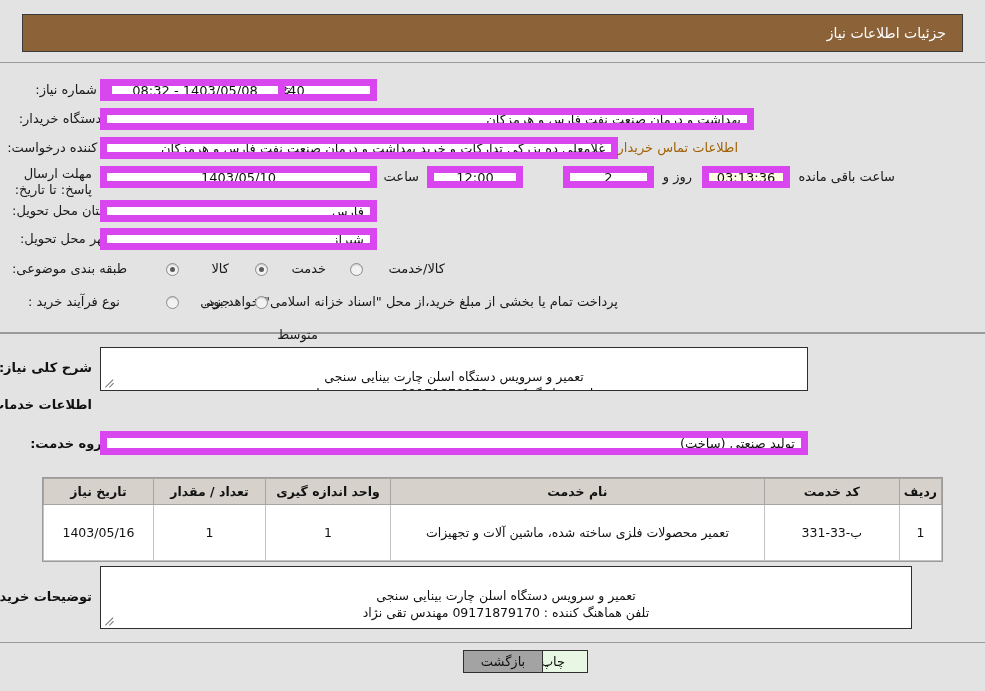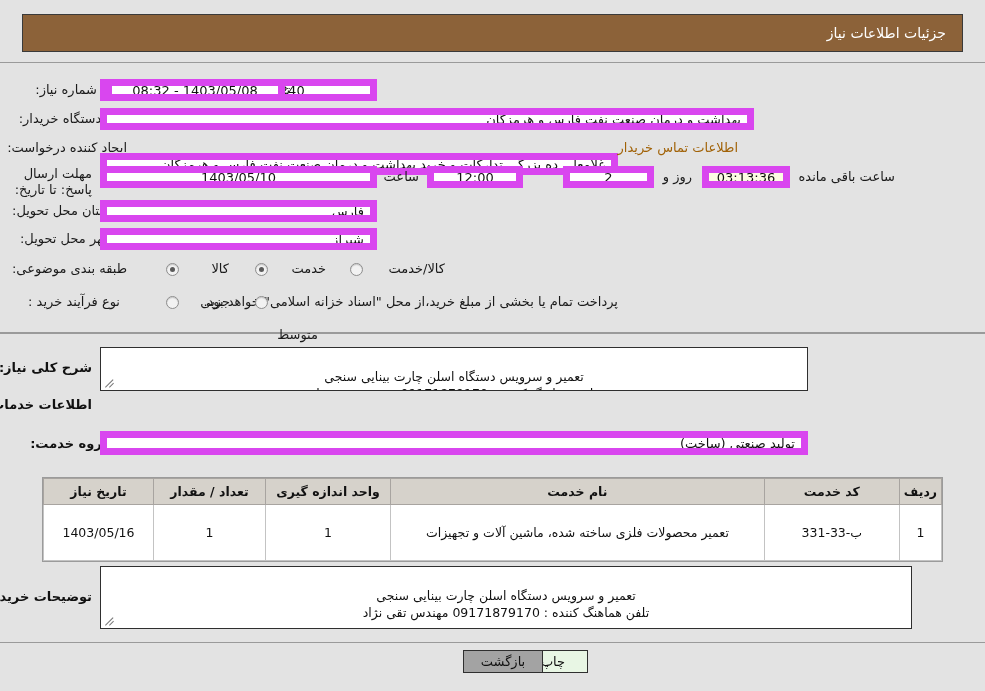--- a/index.html
+++ b/index.html
@@ -237,21 +237,21 @@
   <div class="lbl" style="right:888px; top:82px;text-align:right;">شماره نیاز:</div>
   <div class="fld center" style="right:608px; top:79px; width:277px; height:22px;">1103092113000240</div>
 
   <div class="lbl" style="right:695px; top:82px;">تاریخ و ساعت اعلان عمومی:</div>
   <div class="fld center" style="right:811px; top:79px; width:180px; height:22px; left:105px; right:auto;">1403/05/08 - 08:32</div>
 
   <div class="lbl" style="right:864px; top:111px;">نام دستگاه خریدار:</div>
   <div class="fld right" style="right:231px; top:108px; width:654px; height:22px;">بهداشت و درمان صنعت نفت فارس و هرمزگان</div>
 
   <div class="lbl" style="right:858px; top:140px;">ایجاد کننده درخواست:</div>
-  <div class="fld right" style="right:367px; top:153px; width:518px; height:22px;">غلامعلی ده بزرگی تدارکات و خرید بهداشت و درمان صنعت نفت فارس و هرمزگان</div>
+  <div class="fld right" style="right:367px; top:137px; width:518px; height:22px;">غلامعلی ده بزرگی تدارکات و خرید بهداشت و درمان صنعت نفت فارس و هرمزگان</div>
   <a class="link" style="right:247px; top:140px;" href="#">اطلاعات تماس خریدار</a>
 
   <div class="lbl" style="right:893px; top:166px; width:80px; text-align:right; line-height:16px; white-space:normal;">مهلت ارسال پاسخ: تا تاریخ:</div>
   <div class="fld center" style="right:608px; top:166px; width:277px; height:22px;text-align:center;">1403/05/10</div>
   <div class="plain" style="right:566px; top:169px;">ساعت</div>
   <div class="fld center" style="right:462px; top:166px; width:96px; height:22px;">12:00</div>
   <div class="fld center" style="right:331px; top:166px; width:91px; height:22px;">2</div>
   <div class="plain" style="right:293px; top:169px;">روز و</div>
   <div class="fld center yellow" style="right:195px; top:166px; width:88px; height:22px;">03:13:36</div>
   <div class="plain" style="right:90px; top:169px;">ساعت باقی مانده</div>

